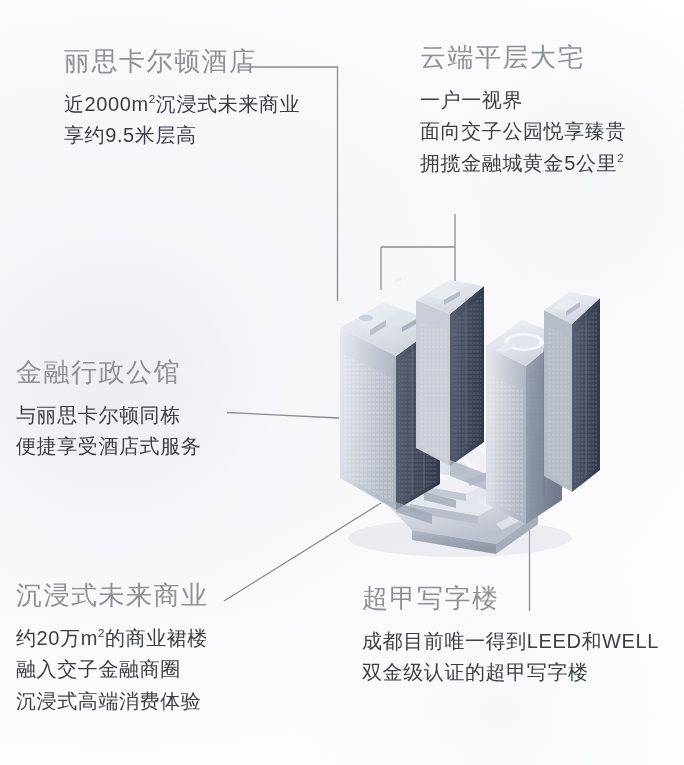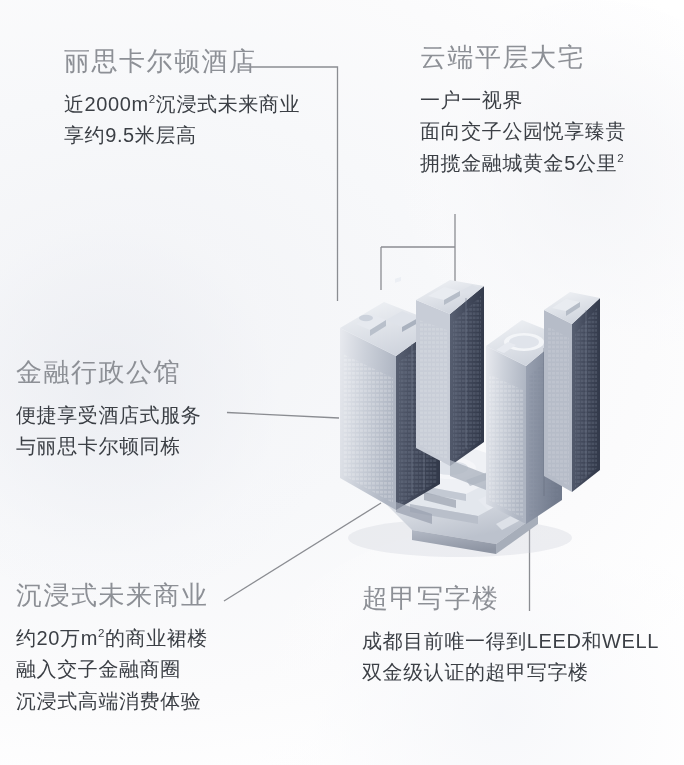--- a/index.html
+++ b/index.html
@@ -259,22 +259,22 @@
     <div class="headline">云端平层大宅</div>
     <div class="line">一户一视界</div>
     <div class="line">面向交子公园悦享臻贵</div>
     <div class="line">
       <span>拥揽金融城黄金5公里</span><sup>2</sup>
     </div>
   </div>
 
   <div class="callout" id="callout-finance">
     <div class="headline">金融行政公馆</div>
+    <div class="line">与丽思卡尔顿同栋</div>
     <div class="line">便捷享受酒店式服务</div>
-    <div class="line">与丽思卡尔顿同栋</div>
   </div>
 
   <div class="callout" id="callout-commerce">
     <div class="headline">沉浸式未来商业</div>
     <div class="line">
       <span>约20万m</span><sup>2</sup><span>的商业裙楼</span>
     </div>
     <div class="line">融入交子金融商圈</div>
     <div class="line">沉浸式高端消费体验</div>
   </div>

